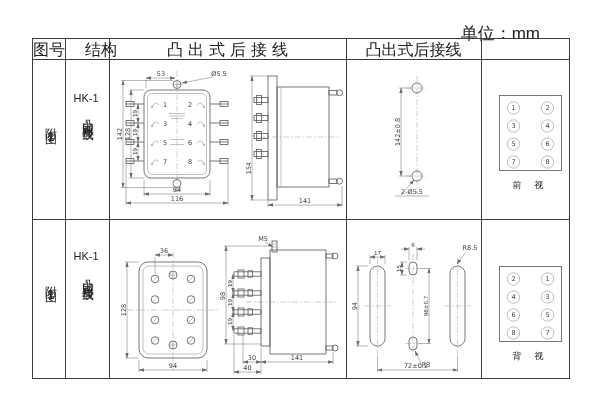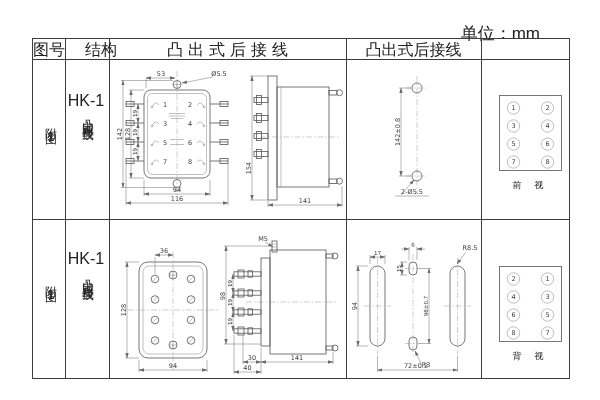--- a/index.html
+++ b/index.html
@@ -16,21 +16,21 @@
     position:absolute; left:32px; top:38px; width:536px; height:339px;
     border:1px solid #3c3c3c;
   }
   .vl { position:absolute; top:0; bottom:0; width:1px; background:#3c3c3c; }
   .hl { position:absolute; left:0; right:0; height:1px; background:#3c3c3c; }
   .hdr {
     position:absolute; top:3px; height:16px; line-height:15px;
     font-size:16px; text-align:center; color:#222;
   }
   .sp { letter-spacing:5px; text-indent:5px; }
-  .cellabel { position:absolute; font-size:16px; color:#222; text-align:center; }
+  .cellabel { position:absolute; font-size:11px; color:#222; text-align:center; }
   .vtext {
     position:absolute; writing-mode:vertical-rl; text-orientation:upright;
     font-size:11.5px; letter-spacing:2px; color:#222;
   }
   .vtext.wide { letter-spacing:6px; font-size:12px; }
   svg { position:absolute; overflow:visible; }
   .ln   { stroke:#5f5f5f; stroke-width:0.85; fill:none; }
   .thin { stroke:#8b8b8b; stroke-width:0.55; fill:none; }
   .cl   { stroke:#9c9c9c; stroke-width:0.5; fill:none; stroke-dasharray:6 2 1.5 2; }
   .dim  { stroke:#7b7b7b; stroke-width:0.55; fill:none; }

